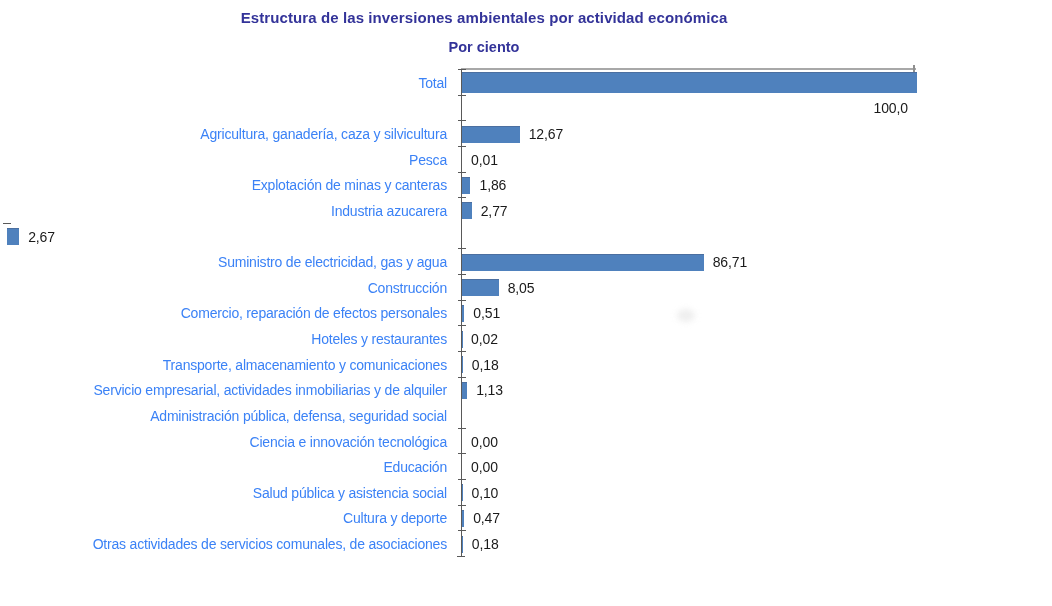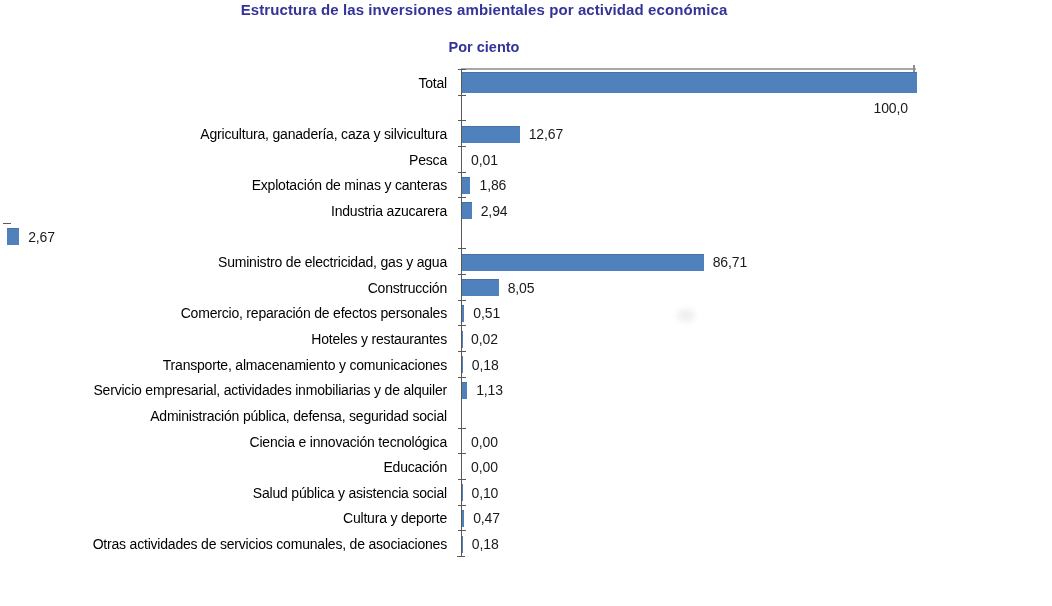--- a/index.html
+++ b/index.html
@@ -9,21 +9,21 @@
   .page {
     position: relative;
     width: 1052px;
     height: 606px;
     background: #ffffff;
     overflow: hidden;
   }
 
   .chart-title {
     position: absolute;
-    top: 1px; left: 0;
+    top: 9px; left: 0;
     width: 968px;
     text-align: center;
     font-size: 15px;
     font-weight: bold;
     color: #333399;
     letter-spacing: 0.1px;
     white-space: nowrap;
   }
   .chart-subtitle {
     position: absolute;
@@ -74,21 +74,21 @@
     display: flex;
     align-items: stretch;
   }
   .cat {
     width: 455px;
     padding-right: 8px;
     display: flex;
     align-items: center;
     justify-content: flex-end;
     font-size: 14px;
-    color: #000000;
+    color: #3b82f6;
     white-space: nowrap;
     letter-spacing: -0.2px;
   }
   .bararea {
     flex: 1;
     margin-left: 7px;
     position: relative;
     display: flex;
     align-items: center;
   }
@@ -172,21 +172,21 @@
         <div class="cat">Explotación de minas y canteras</div>
         <div class="bararea">
           <div class="bar" style="width: 8.463px;"></div>
           <span class="val">1,86</span>
         </div>
       </div>
       <div class="row">
         <div class="cat">Industria azucarera</div>
         <div class="bararea">
           <div class="bar" style="width: 9.6915px;"></div>
-          <span class="val">2,94</span>
+          <span class="val">2,77</span>
         </div>
       </div>
       <div class="row">
         <div class="bararea">
           <div class="bar" style="width: 12.1485px;"></div>
           <span class="val">2,67</span>
         </div>
       </div>
       <div class="row">
         <div class="cat">Suministro de electricidad, gas y agua</div>

